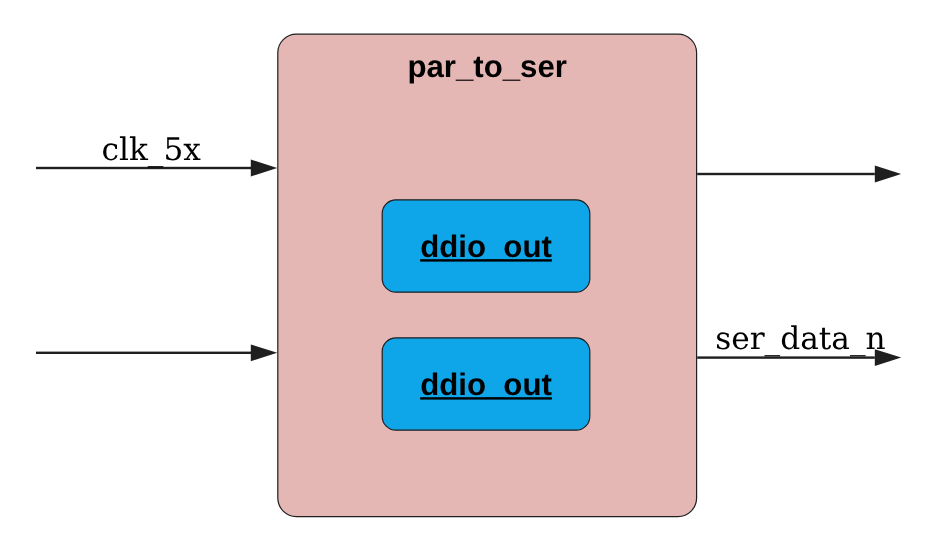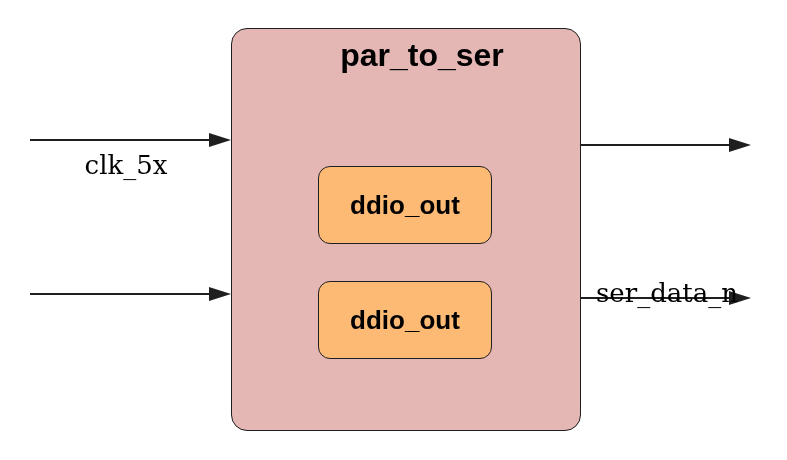--- a/index.html
+++ b/index.html
@@ -27,37 +27,37 @@
     border-radius: 16px;
   }
   .main-title {
     position: absolute;
     left: 231px;
     top: 41px;
     width: 350px;
     text-align: center;
     font-family: "Liberation Sans", sans-serif;
     font-weight: 700;
-    font-size: 32px;
+    font-size: 26px;
     line-height: 28px;
     color: #000000;
-    padding-left: 16px;
   }
   .sub-block {
     position: absolute;
     left: 318px;
     width: 174px;
     height: 78px;
     box-sizing: border-box;
-    background: #fdba74;
+    background: #0ea5e9;
     border: 1.5px solid #1f1f1f;
     border-radius: 12px;
     display: flex;
     align-items: center;
     justify-content: center;
+    text-decoration: underline;
   }
   .sub-block.first  { top: 166px; }
   .sub-block.second { top: 281px; }
   .sub-label {
     font-family: "Liberation Sans", sans-serif;
     font-weight: 700;
     font-size: 26px;
     color: #000000;
     white-space: nowrap;
   }
@@ -79,34 +79,34 @@
     font-family: "DejaVu Serif", serif;
     font-size: 26px;
     line-height: 28px;
     color: #000000;
     text-align: center;
     white-space: nowrap;
   }
   
   .shaft.in1  { left: 30px;  top: 139px; width: 181px; }
   .head.in1   { left: 209px; top: 133px; }
-  .label.in1  { left: 26px;  top: 111px; width: 200px; margin-top: 40px; }
+  .label.in1  { left: 26px;  top: 111px; width: 200px; }
 
   .shaft.in2  { left: 30px;  top: 293px; width: 181px; }
   .head.in2   { left: 209px; top: 287px; }
   .label.in2  { left: 22px;  top: 265px; width: 200px; }
 
   
   .shaft.out1 { left: 581px; top: 144px; width: 148px; }
   .head.out1  { left: 729px; top: 138px; }
   .label.out1 { left: 578px; top: 116px; width: 178px; }
 
   .shaft.out2 { left: 581px; top: 297px; width: 148px; }
   .head.out2  { left: 729px; top: 291px; }
-  .label.out2 { left: 578px; top: 269px; width: 178px; margin-top: 10px; }
+  .label.out2 { left: 578px; top: 269px; width: 178px; }
 </style>
 </head>
 <body>
 
 <div class="canvas">
 
   <div class="main-block"></div>
   <div class="main-title">par_to_ser</div>
 
   <div class="sub-block first">

